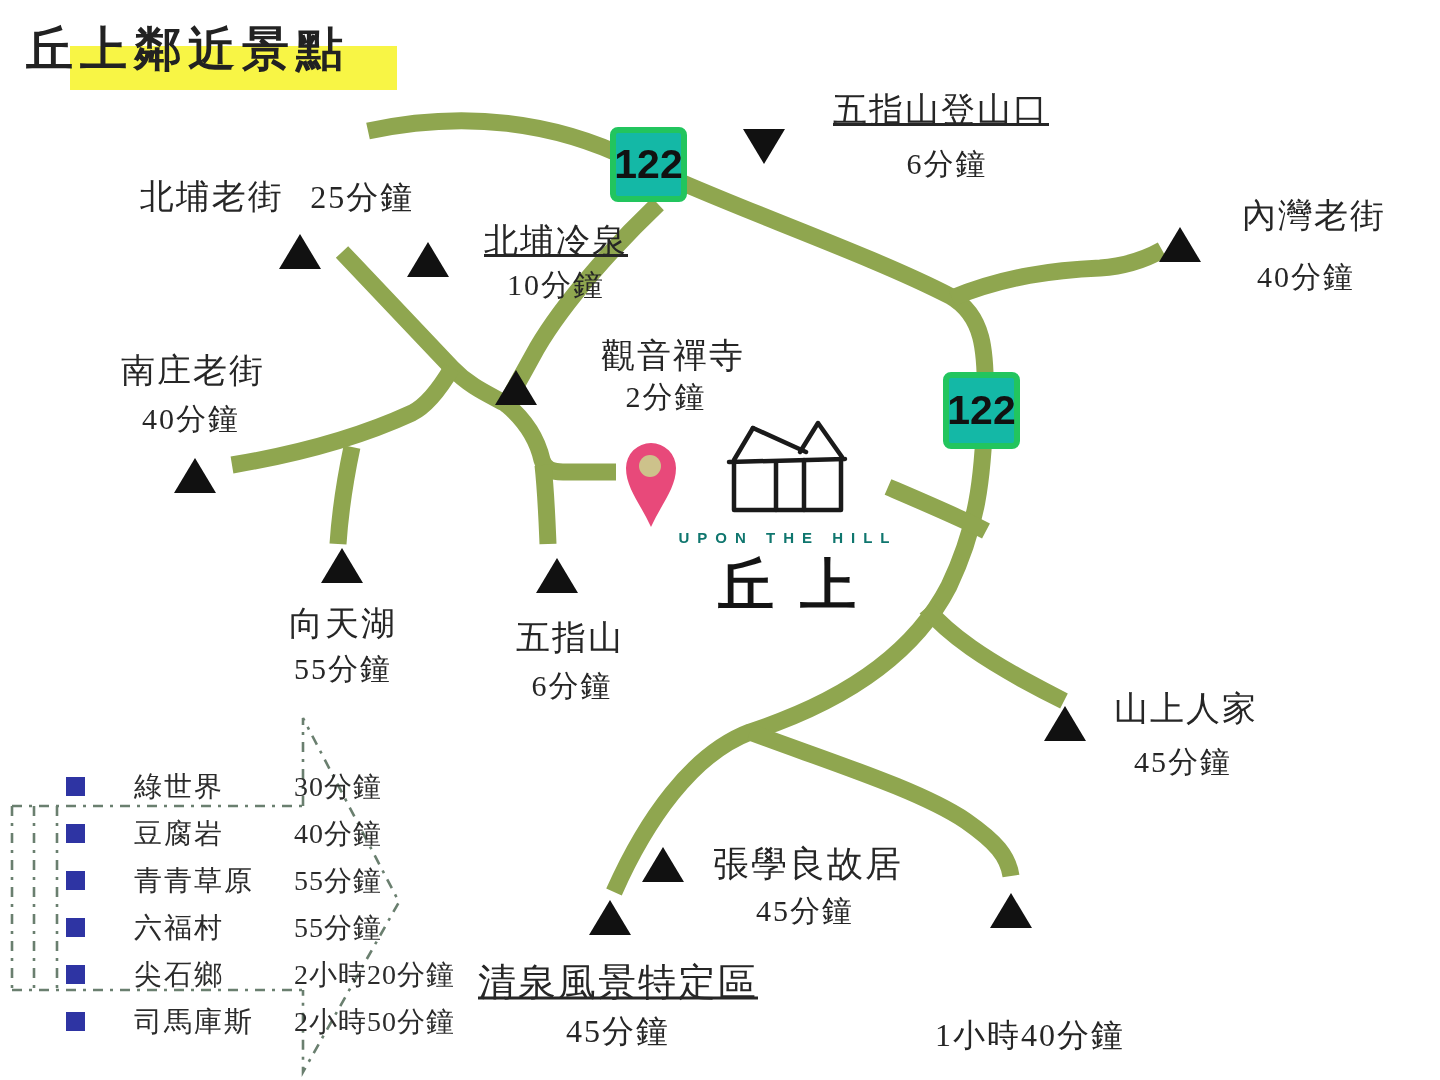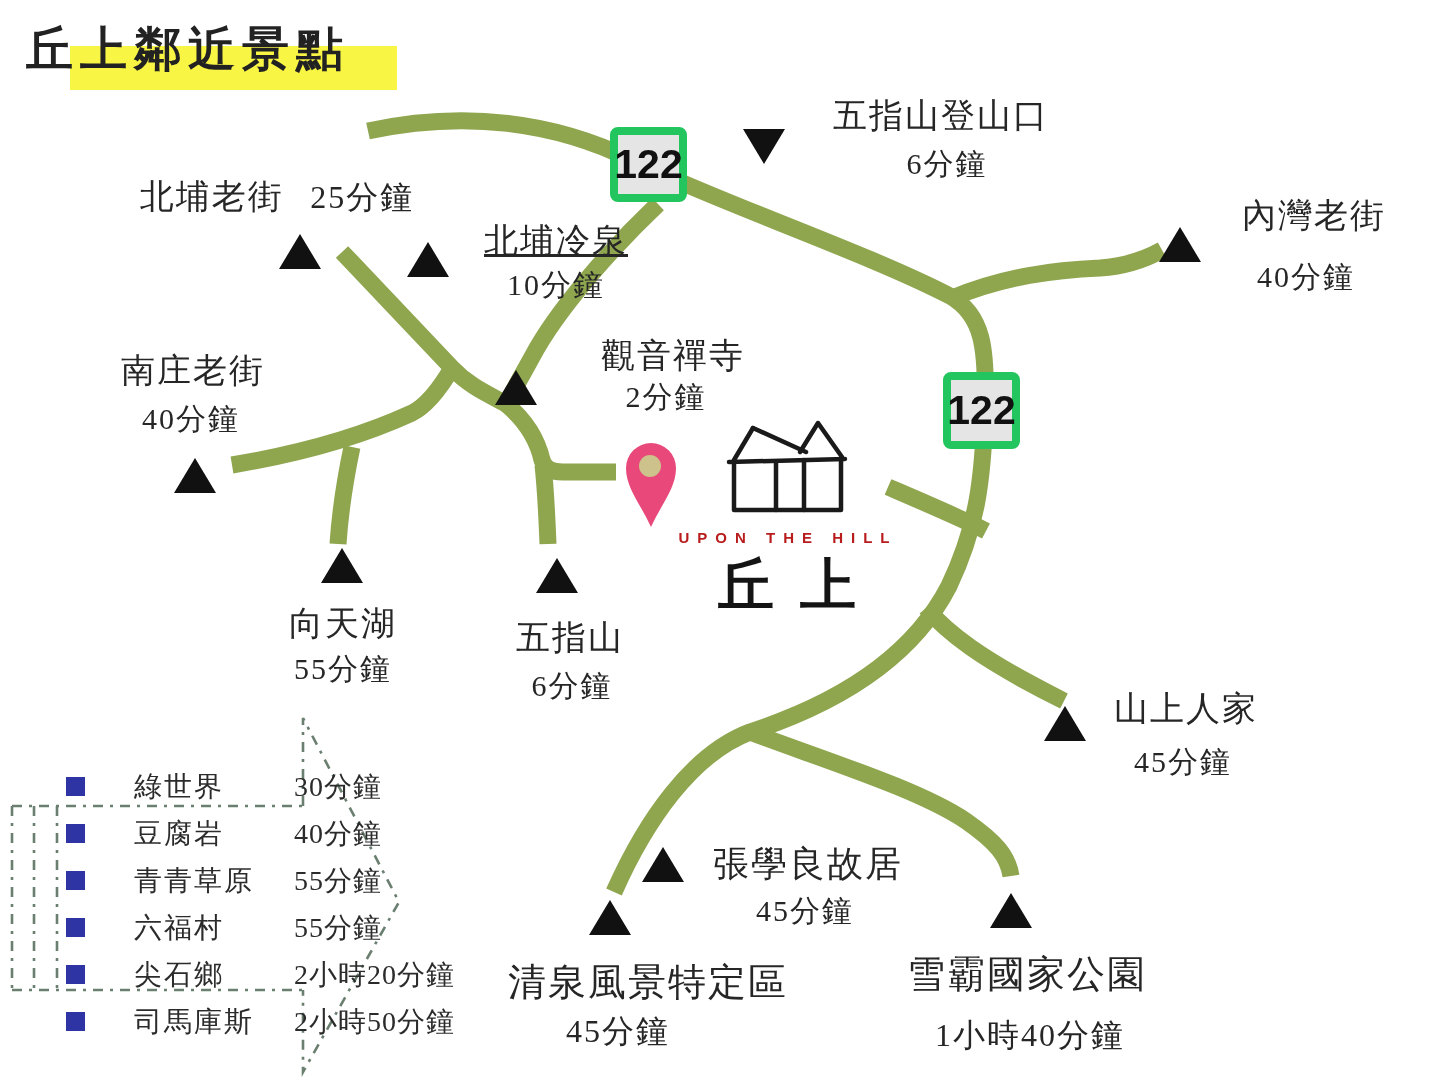--- a/index.html
+++ b/index.html
@@ -32,32 +32,32 @@
   .title-hl{
     position:absolute;left:70px;top:46px;width:327px;height:44px;
     background:#f8f545;z-index:1;
   }
   .title{
     position:absolute;left:26px;top:18px;z-index:2;
     font-size:47px;font-weight:bold;letter-spacing:7px;color:#222;white-space:nowrap;
   }
 
   .road-sign{
-    position:absolute;box-sizing:border-box;background:#e5e5e5;border:8px solid #22c55e;
+    position:absolute;box-sizing:border-box;background:#14b8a6;border:6px solid #22c55e;
     border-radius:8px;display:flex;align-items:center;justify-content:center;
     font-family:"Liberation Sans","DejaVu Sans",sans-serif;font-weight:bold;
     font-size:41px;color:#111;z-index:4;letter-spacing:0px;
   }
   #sign-1{left:610px;top:127px;width:77px;height:75px;}
   #sign-2{left:943px;top:372px;width:77px;height:77px;}
 
   .brand-en{
     position:absolute;left:788px;top:537px;transform:translate(-50%,-50%);
     font-family:"Liberation Sans","DejaVu Sans",sans-serif;font-weight:700;
-    font-size:15px;letter-spacing:8px;color:#b91c1c;white-space:nowrap;z-index:5;
+    font-size:15px;letter-spacing:8px;color:#0f766e;white-space:nowrap;z-index:5;
   }
   .brand-zh{
     position:absolute;left:800px;top:586px;transform:translate(-50%,-50%);
     font-size:56px;font-weight:bold;letter-spacing:26px;color:#141414;
     white-space:nowrap;z-index:5;
   }
 
   .dist-list{
     position:absolute;left:66px;top:763px;z-index:6;
   }
@@ -137,21 +137,21 @@
   <div class="road-sign" id="sign-2">122</div>
 
   <div class="brand-en">UPON THE HILL</div>
   <div class="brand-zh">丘上</div>
 
   <div class="lbl t-name" style="left:277px;top:197px;">
     <span>北埔老街</span>
     <span style="margin-left:16px;font-size:32px;">25分鐘</span>
   </div>
 
-  <div class="lbl t-name" style="left:941px;top:116px;">五指山登山口</div>
+  <div class="lbl t-name" style="left:941px;top:110px;text-decoration:underline;">五指山登山口</div>
   <div class="lbl t-time" style="left:947px;top:164px;">6分鐘</div>
 
   <div class="lbl t-name" style="left:556px;top:241px;text-decoration:underline;">北埔冷泉</div>
   <div class="lbl t-time" style="left:556px;top:285px;">10分鐘</div>
 
   <div class="lbl t-name" style="left:1314px;top:216px;">內灣老街</div>
   <div class="lbl t-time" style="left:1306px;top:277px;">40分鐘</div>
 
   <div class="lbl t-name" style="left:673px;top:356px;">觀音禪寺</div>
   <div class="lbl t-time" style="left:666px;top:397px;">2分鐘</div>
@@ -164,24 +164,23 @@
 
   <div class="lbl t-name" style="left:570px;top:638px;">五指山</div>
   <div class="lbl t-time" style="left:572px;top:686px;">6分鐘</div>
 
   <div class="lbl t-name" style="left:1186px;top:709px;">山上人家</div>
   <div class="lbl t-time" style="left:1183px;top:762px;">45分鐘</div>
 
   <div class="lbl" style="left:808px;top:864px;font-size:36px;">張學良故居</div>
   <div class="lbl t-time" style="left:805px;top:911px;">45分鐘</div>
 
-  <div class="lbl t-big" style="left:648px;top:982px;">清泉風景特定區</div>
+  <div class="lbl t-big" style="left:618px;top:982px;text-decoration:underline;">清泉風景特定區</div>
   <div class="lbl t-mid" style="left:618px;top:1032px;">45分鐘</div>
 
-  <div class="lbl t-big" style="left:1027px;top:974px;">雪霸國家公園</div>
   <div class="lbl t-mid" style="left:1030px;top:1036px;">1小時40分鐘</div>
 
   <div class="dist-list">
     <div class="dist-row">
       <span class="bullet"></span>
       <span class="li-name">綠世界</span>
       <span class="li-time">30分鐘</span>
     </div>
     <div class="dist-row">
       <span class="bullet"></span>

